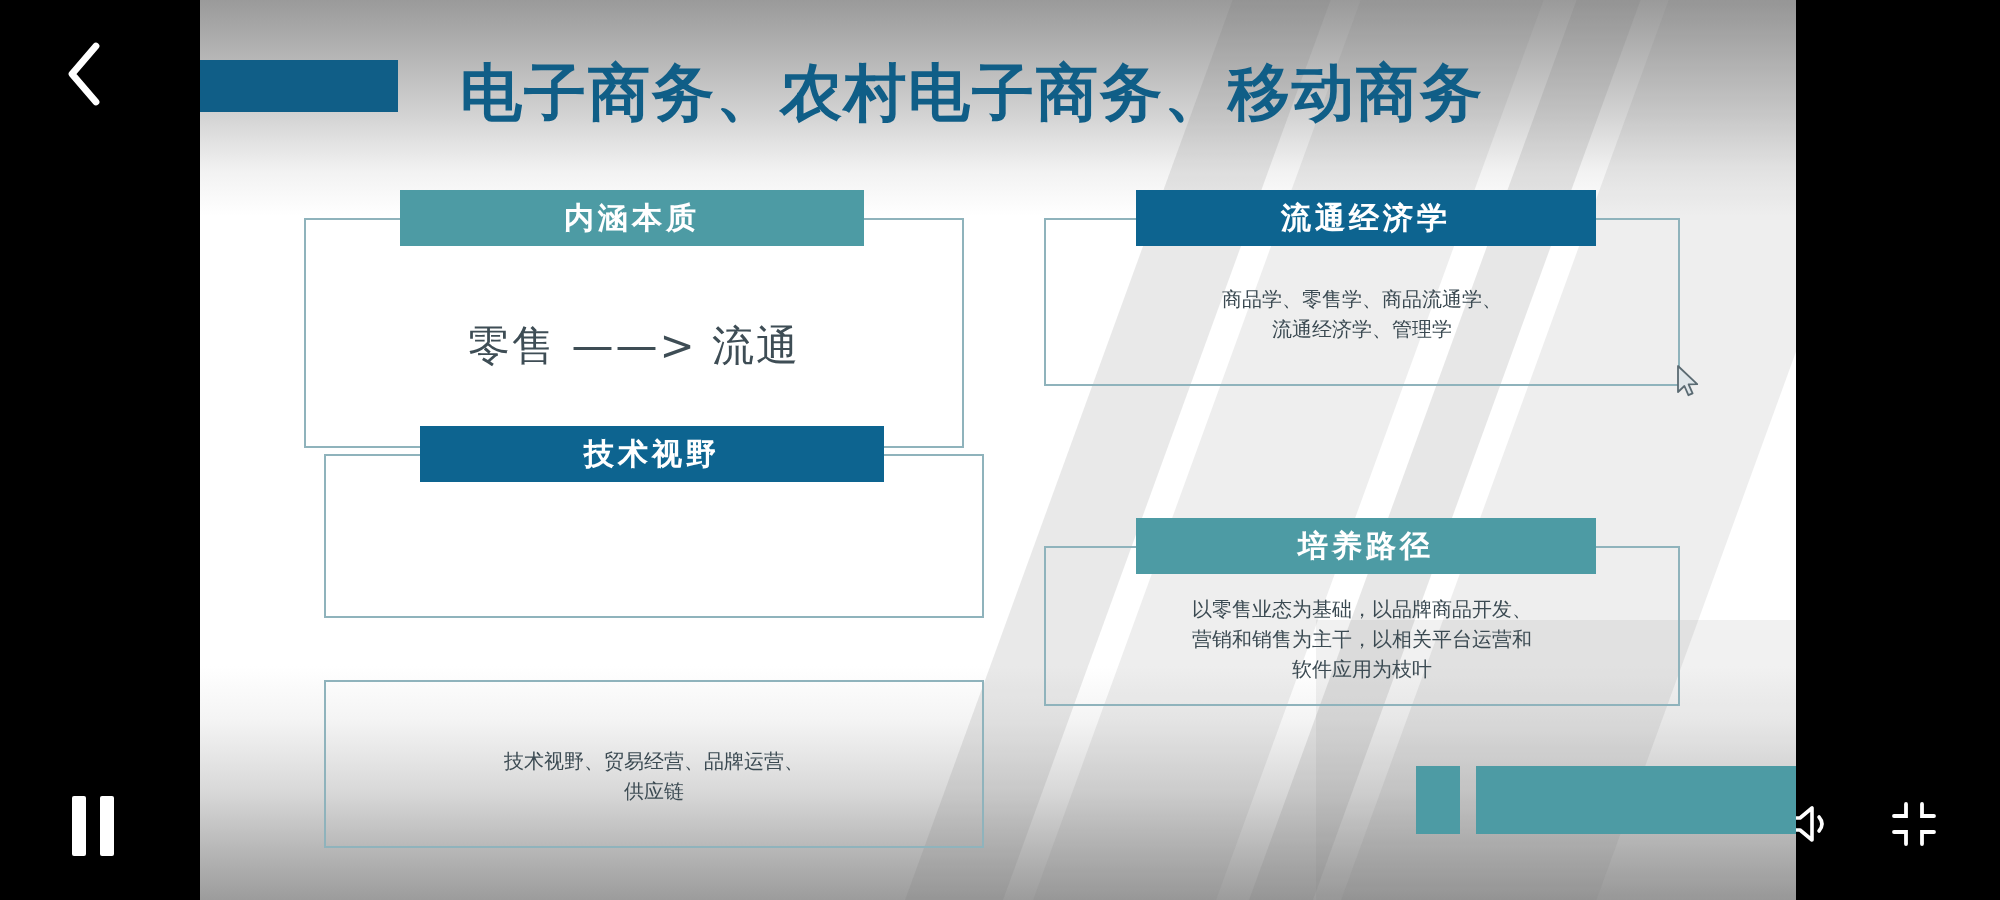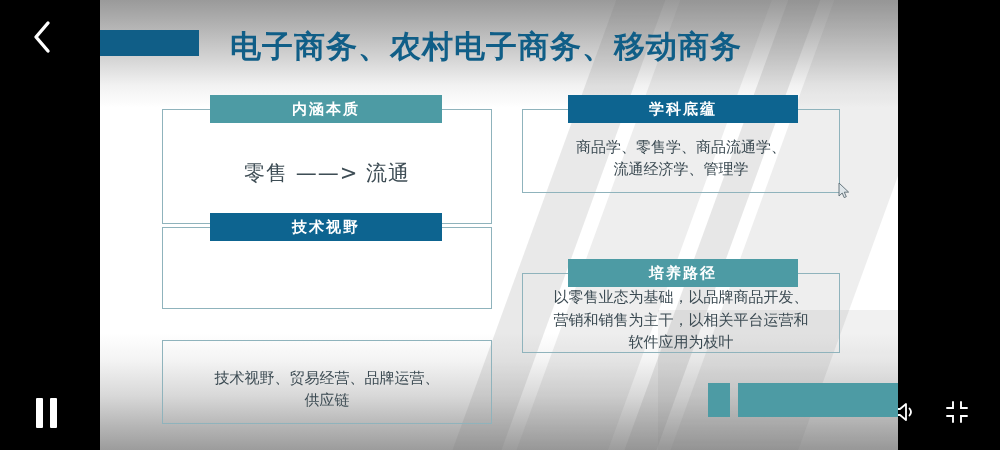--- a/index.html
+++ b/index.html
@@ -106,32 +106,32 @@
     position:absolute; top:0; height:28px;
     display:flex; align-items:center; justify-content:center;
     color:#ffffff; font-size:15px; font-weight:bold; letter-spacing:2px;
     font-family:"DejaVu Sans","Liberation Sans",sans-serif;
     z-index:2;
   }
   .card .card-body {
     position:absolute; left:8px; right:8px; top:34px; bottom:6px;
     display:flex; align-items:center; justify-content:center;
     text-align:center;
-    color:#3b4a52; font-size:15px; line-height:1.5;
+    color:#3b4a52; font-size:10px; line-height:1.5;
     font-family:"DejaVu Sans","Liberation Sans",sans-serif;
     z-index:2;
     white-space:pre-line;
   }
   .card.big-body .card-body { font-size:21px; letter-spacing:1px; color:#3e4d55;text-align:right; }
 
   .hdr-teal { background:#4d9ba4; }
   .hdr-blue { background:#0d6490; }
 
   
-  #card-0 { left:62px; top:95px; width:330px; height:129px; }
+  #card-0 { left:52px; top:95px; width:330px; height:129px; }
   #card-0 .card-header { left:48px; width:232px; }
   #card-1 { left:62px; top:213px; width:330px; height:96px; }
   #card-1 .card-header { left:48px; width:232px; }
   #card-2 { left:62px; top:326px; width:330px; height:98px; }
   #card-2 .card-header { left:48px; width:232px; }
 
   
   #card-3 { left:422px; top:95px; width:318px; height:98px; }
   #card-3 .card-header { left:46px; width:230px; }
   #card-4 { left:422px; top:213px; width:318px; height:94px;margin-top:46px; }
@@ -189,21 +189,21 @@
       </div>
 
       <div class="card" id="card-2">
         <div class="card-frame"></div>
         <div class="card-body">技术视野、贸易经营、品牌运营、
 供应链</div>
       </div>
 
       <div class="card" id="card-3">
         <div class="card-frame"></div>
-        <div class="card-header hdr-blue">学科底蕴</div>
+        <div class="card-header hdr-blue">流通经济学</div>
         <div class="card-body">商品学、零售学、商品流通学、
 流通经济学、管理学</div>
       </div>
 
       <div class="card" id="card-4">
         <div class="card-frame"></div>
         <div class="card-header hdr-teal">培养路径</div>
         <div class="card-body">以零售业态为基础，以品牌商品开发、
 营销和销售为主干，以相关平台运营和
 软件应用为枝叶</div>

